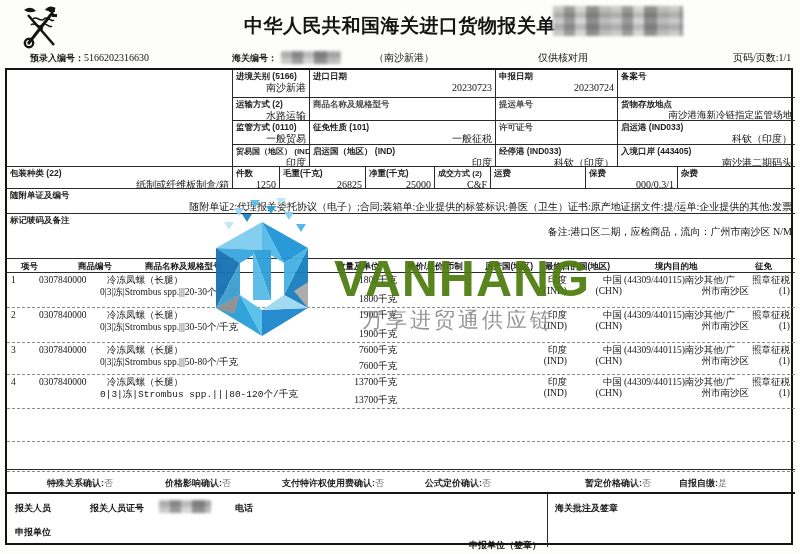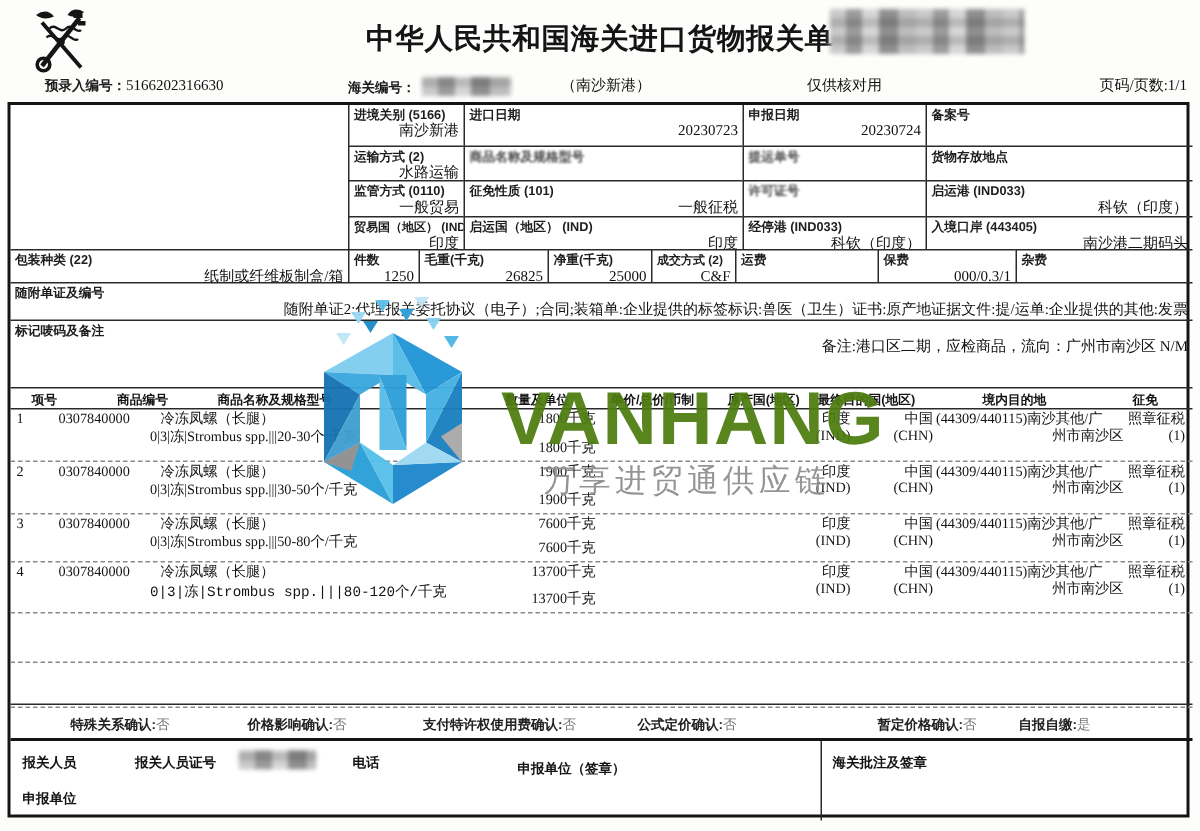--- a/index.html
+++ b/index.html
@@ -96,20 +96,21 @@
   <div class="cell bl bt" style="left:302px;top:27px;width:186px;height:23px;">
     <div class="lbl fuzzy">商品名称及规格型号</div>
     <div class="val"></div>
   </div>
   <div class="cell bl bt" style="left:488px;top:27px;width:122px;height:23px;">
     <div class="lbl fuzzy">提运单号</div>
     <div class="val"></div>
   </div>
   <div class="cell bl bt" style="left:610px;top:27px;width:178px;height:23px;">
     <div class="lbl">货物存放地点</div>
+    <div class="val" style="font-size:9.5px;">南沙港海新冷链指定监管场地</div>
   </div>
 
   <div class="cell bl bt" style="left:225px;top:50px;width:77px;height:24px;">
     <div class="lbl">监管方式 (0110)</div>
     <div class="val">一般贸易</div>
   </div>
   <div class="cell bl bt" style="left:302px;top:50px;width:186px;height:24px;">
     <div class="lbl">征免性质 (101)</div>
     <div class="val">一般征税</div>
   </div>
@@ -275,21 +276,21 @@
     <span style="left:418px;"><b class="cl">公式定价确认:</b><i class="cv" style="font-style:normal;">否</i></span>
     <span style="left:578px;"><b class="cl">暂定价格确认:</b><i class="cv" style="font-style:normal;">否</i></span>
     <span style="left:672px;"><b class="cl">自报自缴:</b><i class="cv" style="font-style:normal;">是</i></span>
   </div>
 
   <div class="abs" style="left:0;top:422px;width:788px;height:53px;border-top:2px solid #141414;">
     <span class="abs footer-lbl" style="left:8px;top:8px;">报关人员</span>
     <span class="abs footer-lbl" style="left:83px;top:8px;">报关人员证号</span>
     <div class="blurbox" style="left:152px;top:6px;width:52px;height:13px;"></div>
     <span class="abs footer-lbl" style="left:228px;top:8px;">电话</span>
-    <span class="abs footer-lbl" style="left:338px;top:12px;width:196px;text-align:left;">申报单位（签章）</span>
+    <span class="abs footer-lbl" style="left:338px;top:45px;width:196px;text-align:right;">申报单位（签章）</span>
     <span class="abs footer-lbl" style="left:8px;top:32px;">申报单位</span>
     <div class="abs" style="left:540px;top:0;height:53px;border-left:1px solid #2a2a2a;"></div>
     <span class="abs footer-lbl" style="left:548px;top:8px;">海关批注及签章</span>
   </div>
 </div>
 
 <div id="wm">
   <svg class="abs" style="left:206px;top:196px;" width="122" height="152" viewBox="0 0 122 152">
     <g opacity="0.96">
 

